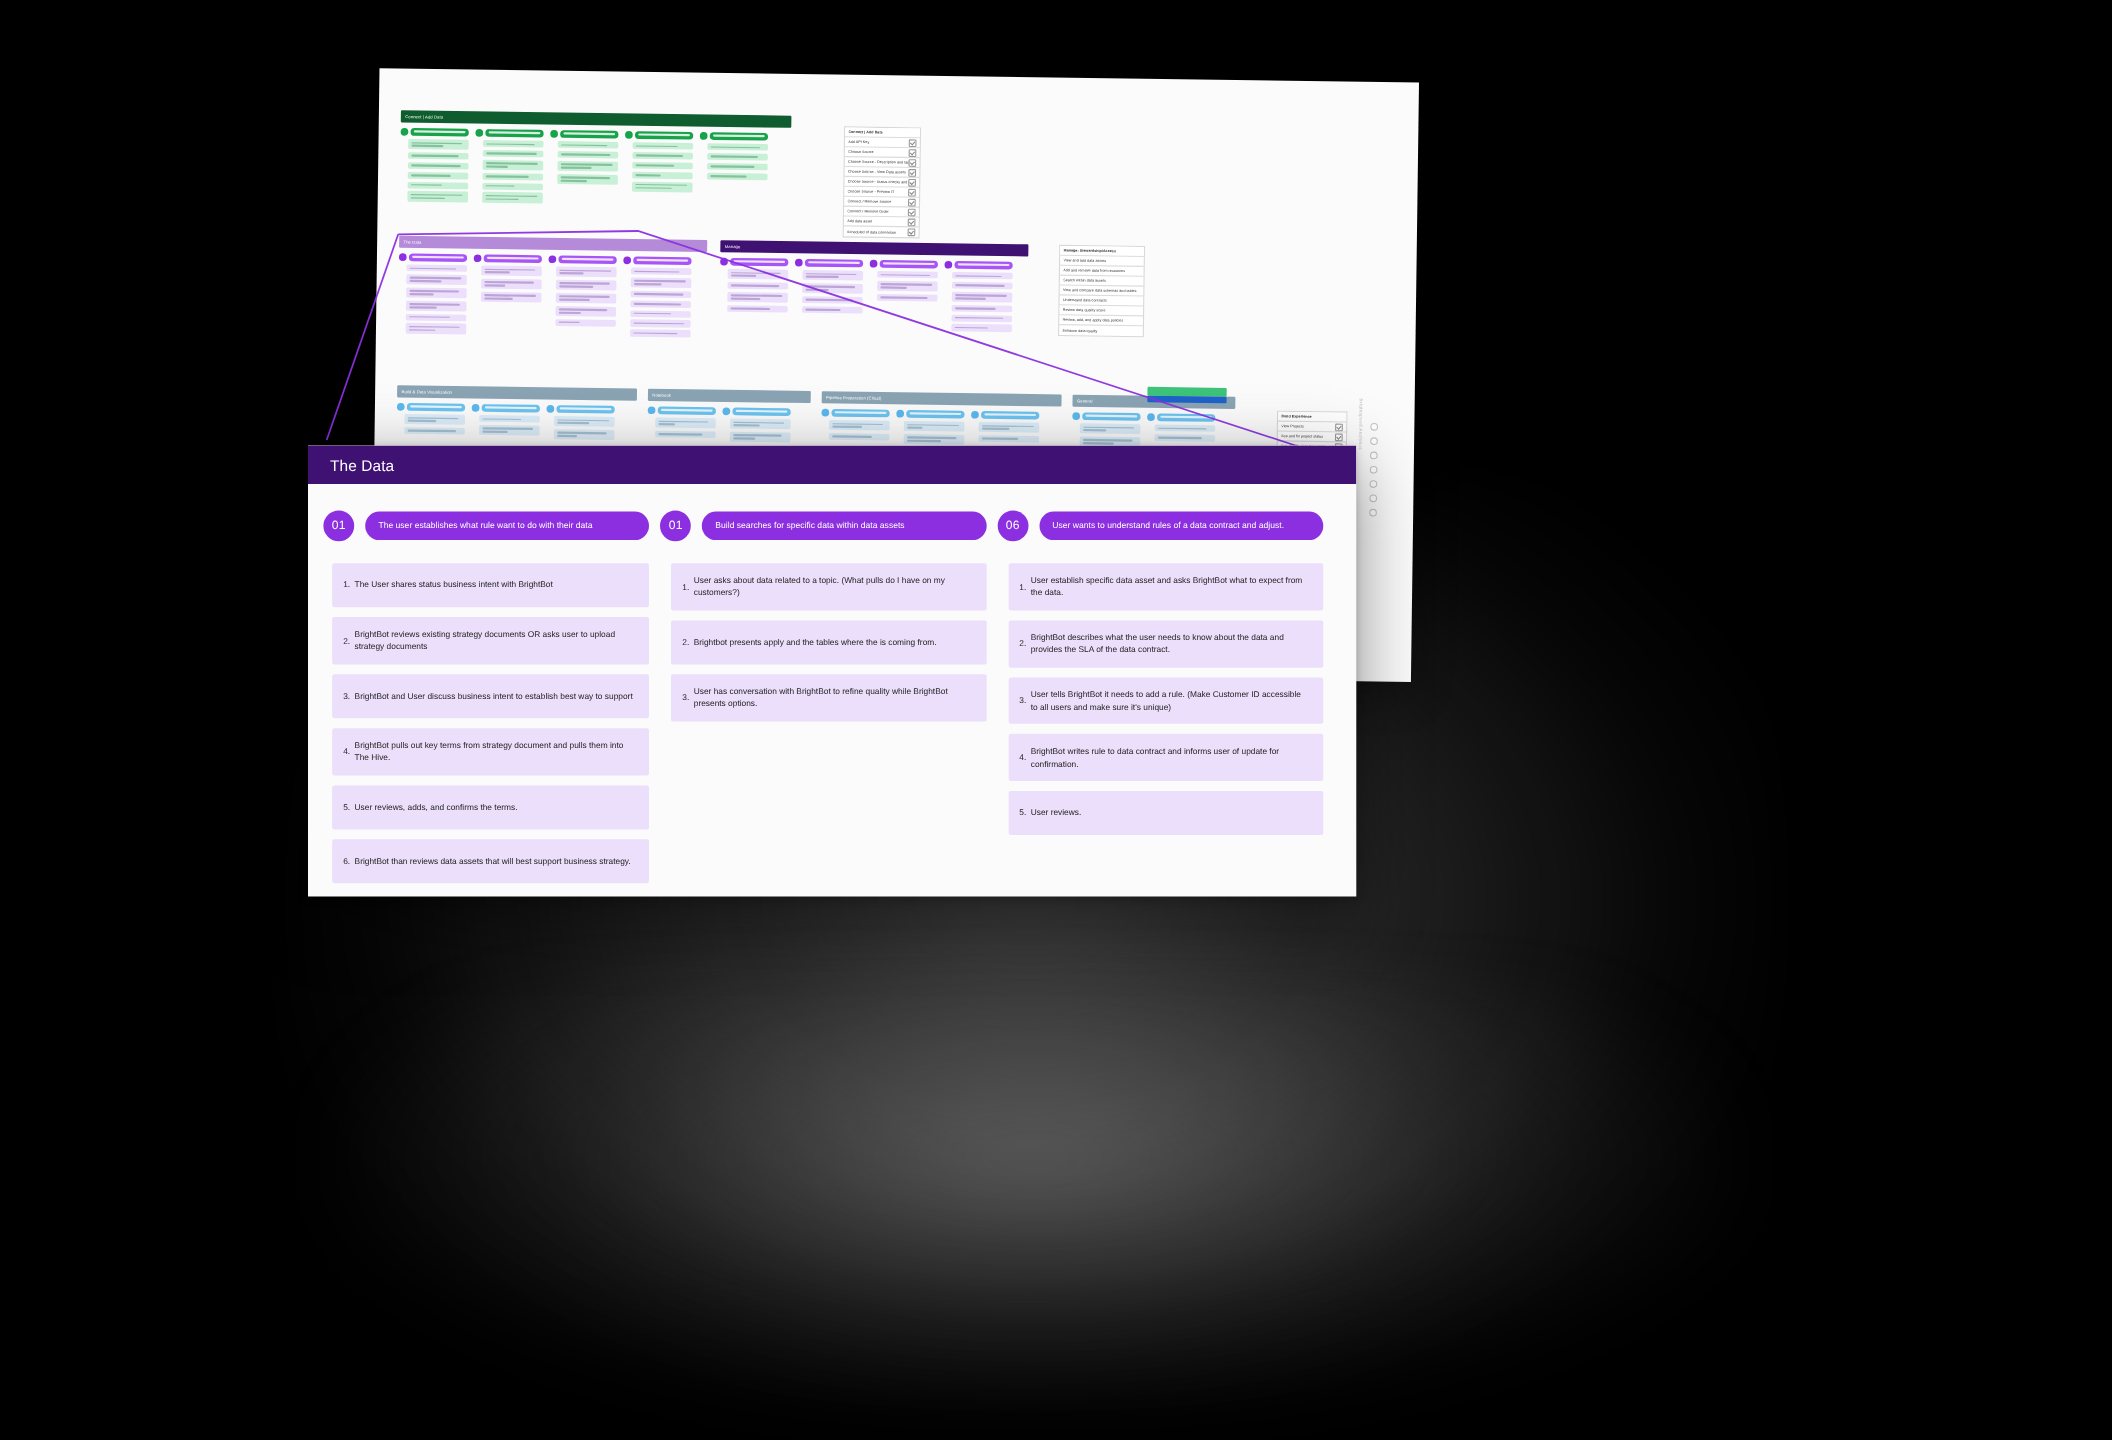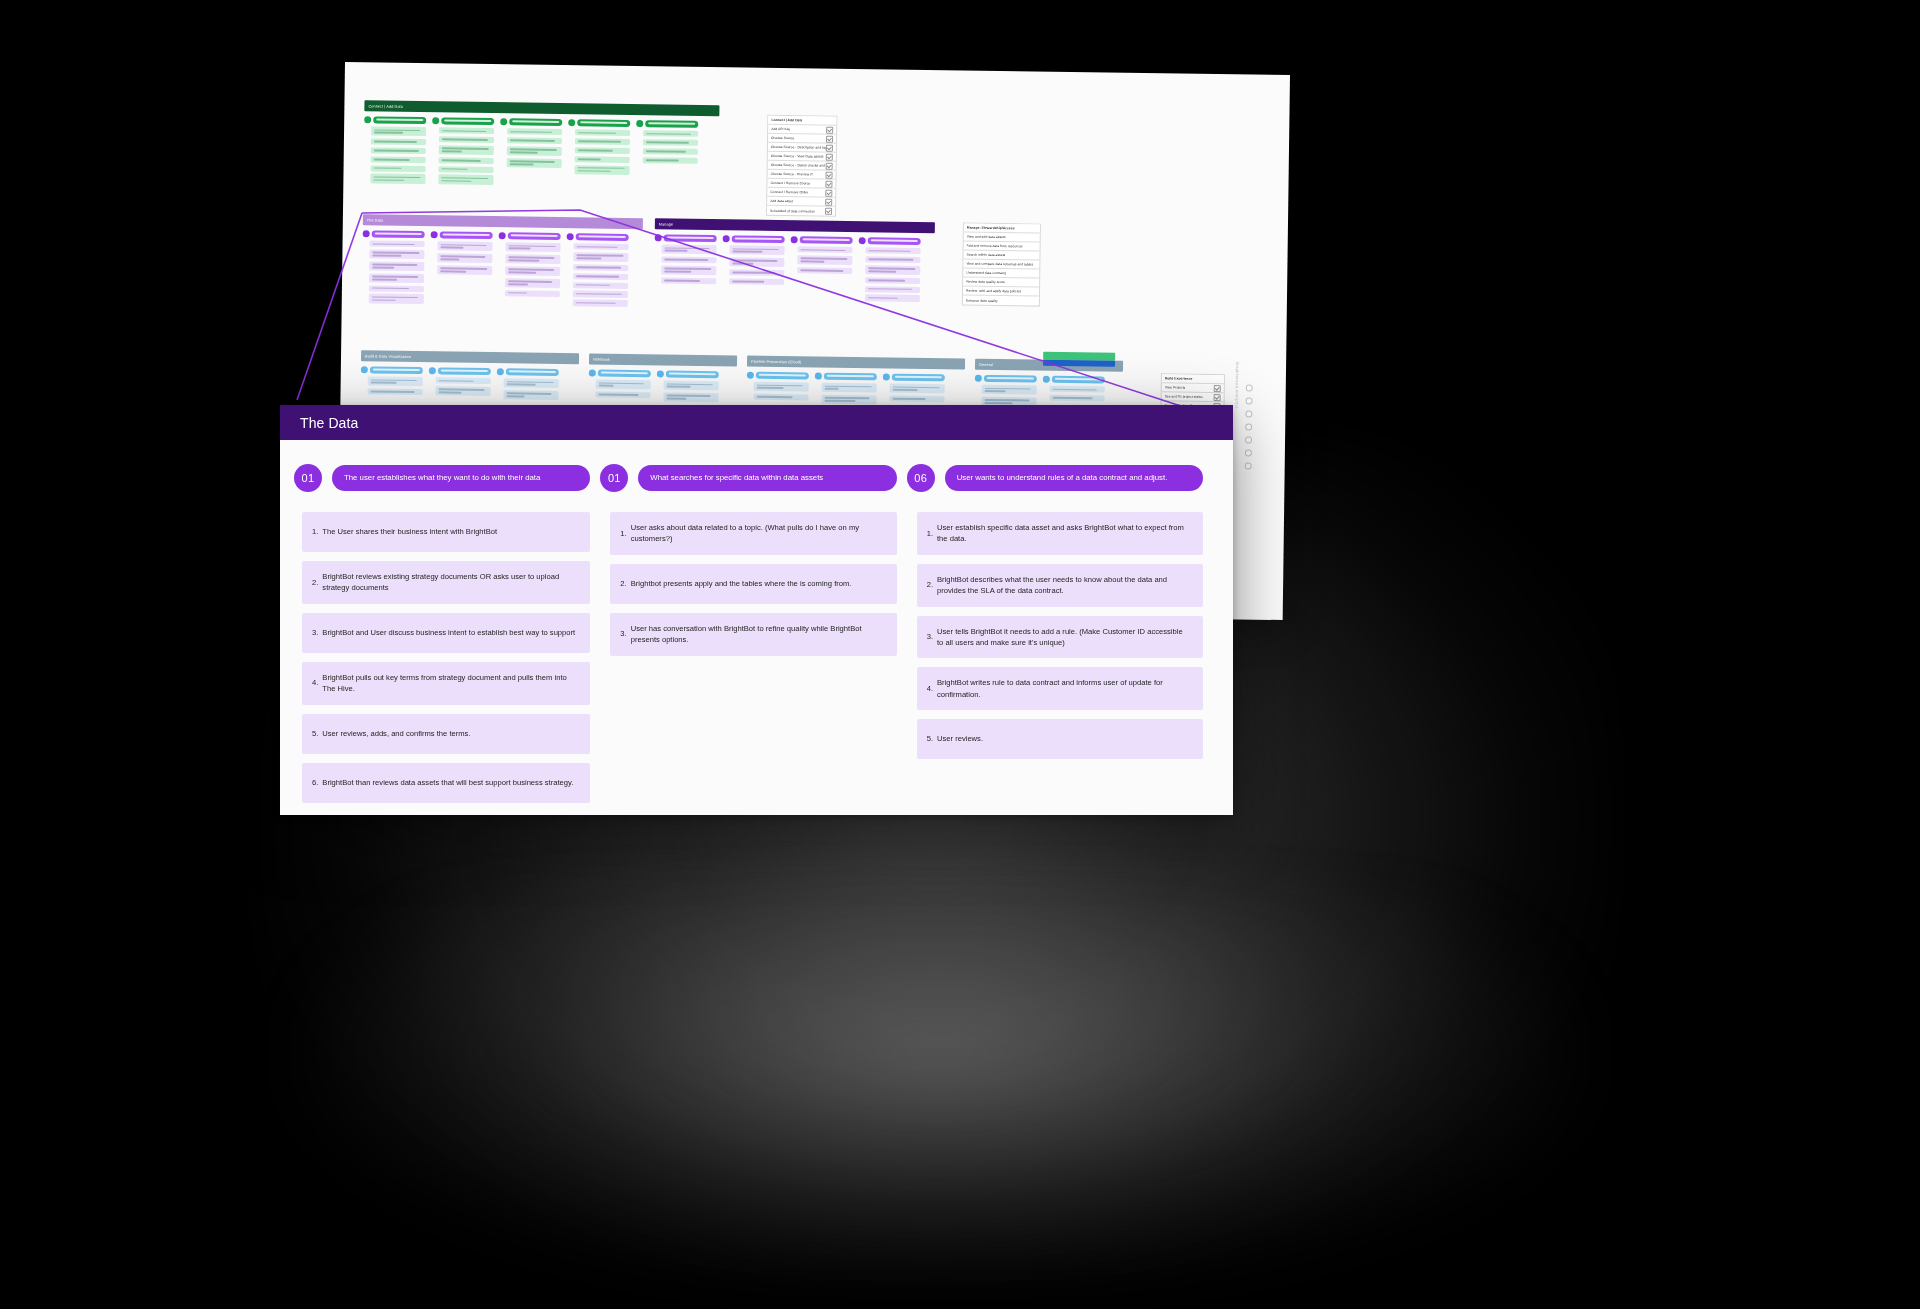--- a/index.html
+++ b/index.html
@@ -989,26 +989,26 @@
 
     <div class="fg-header">
       <h1>The Data</h1>
     </div>
 
     <div class="fg-body">
 
       <div class="col col1">
         <div class="col-head">
           <div class="col-num">01</div>
-          <div class="col-pill">The user establishes what they want to do with their data</div>
+          <div class="col-pill">The user establishes what rule want to do with their data</div>
         </div>
         <div class="step-list">
           <div class="step">
             <span class="sn">1.</span>
-            <span class="stx">The User shares their business intent with BrightBot</span>
+            <span class="stx">The User shares status business intent with BrightBot</span>
           </div>
           <div class="step">
             <span class="sn">2.</span>
             <span class="stx">BrightBot reviews existing strategy documents OR asks user to upload strategy documents</span>
           </div>
           <div class="step">
             <span class="sn">3.</span>
             <span class="stx">BrightBot and User discuss business intent to establish best way to support</span>
           </div>
           <div class="step">
@@ -1022,21 +1022,21 @@
           <div class="step">
             <span class="sn">6.</span>
             <span class="stx">BrightBot than reviews data assets that will best support business strategy.</span>
           </div>
         </div>
       </div>
 
       <div class="col col2">
         <div class="col-head">
           <div class="col-num">01</div>
-          <div class="col-pill">What searches for specific data within data assets</div>
+          <div class="col-pill">Build searches for specific data within data assets</div>
         </div>
         <div class="step-list">
           <div class="step">
             <span class="sn">1.</span>
             <span class="stx">User asks about data related to a topic. (What pulls do I have on my customers?)</span>
           </div>
           <div class="step">
             <span class="sn">2.</span>
             <span class="stx">Brightbot presents apply and the tables where the is coming from.</span>
           </div>

